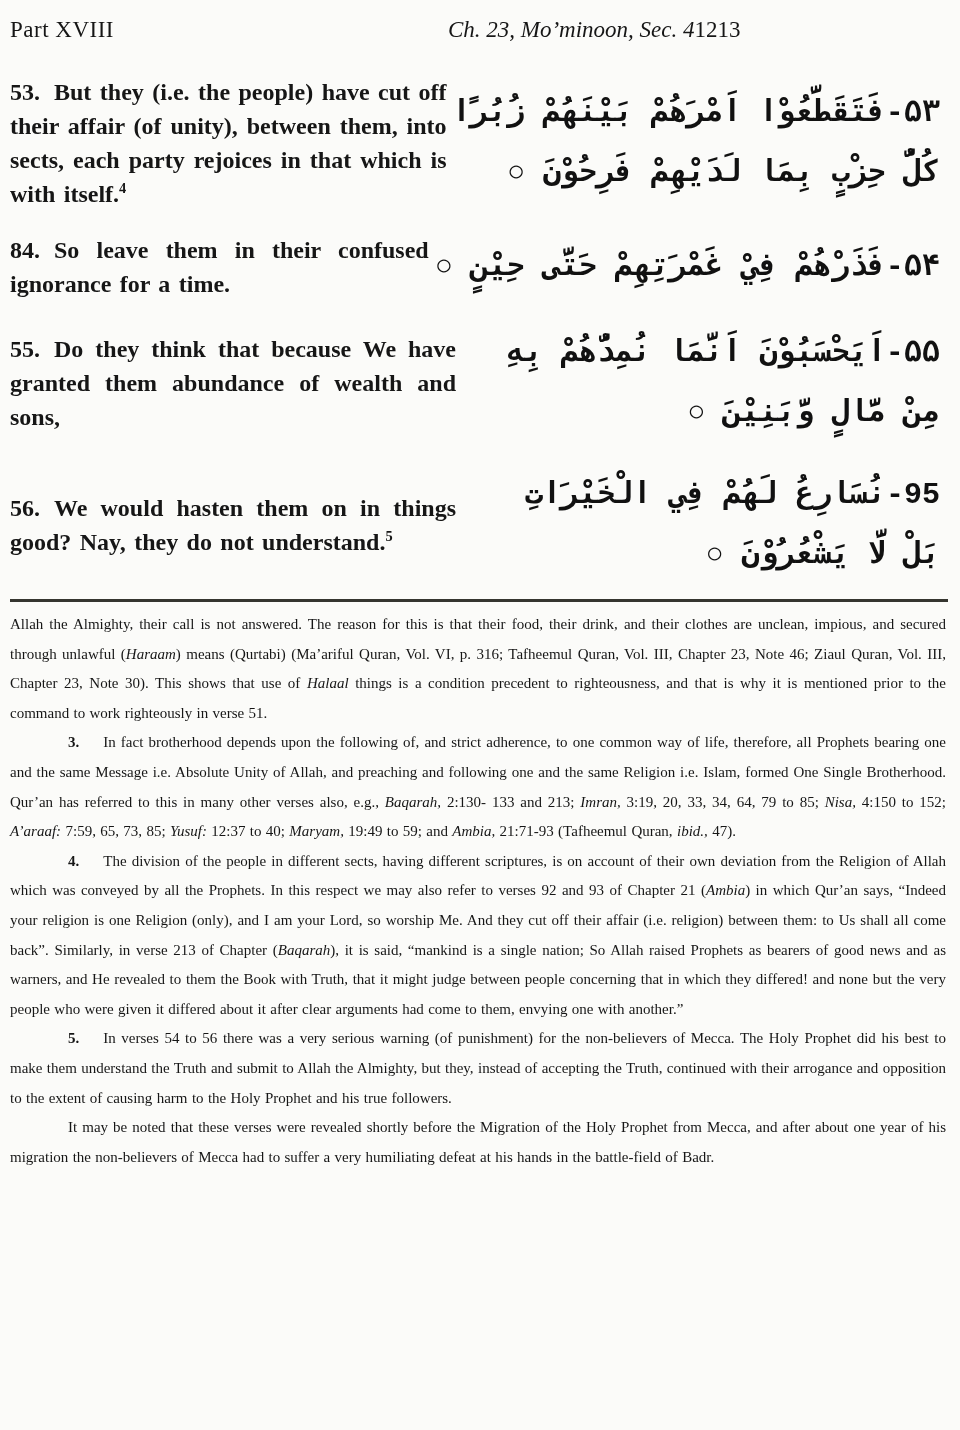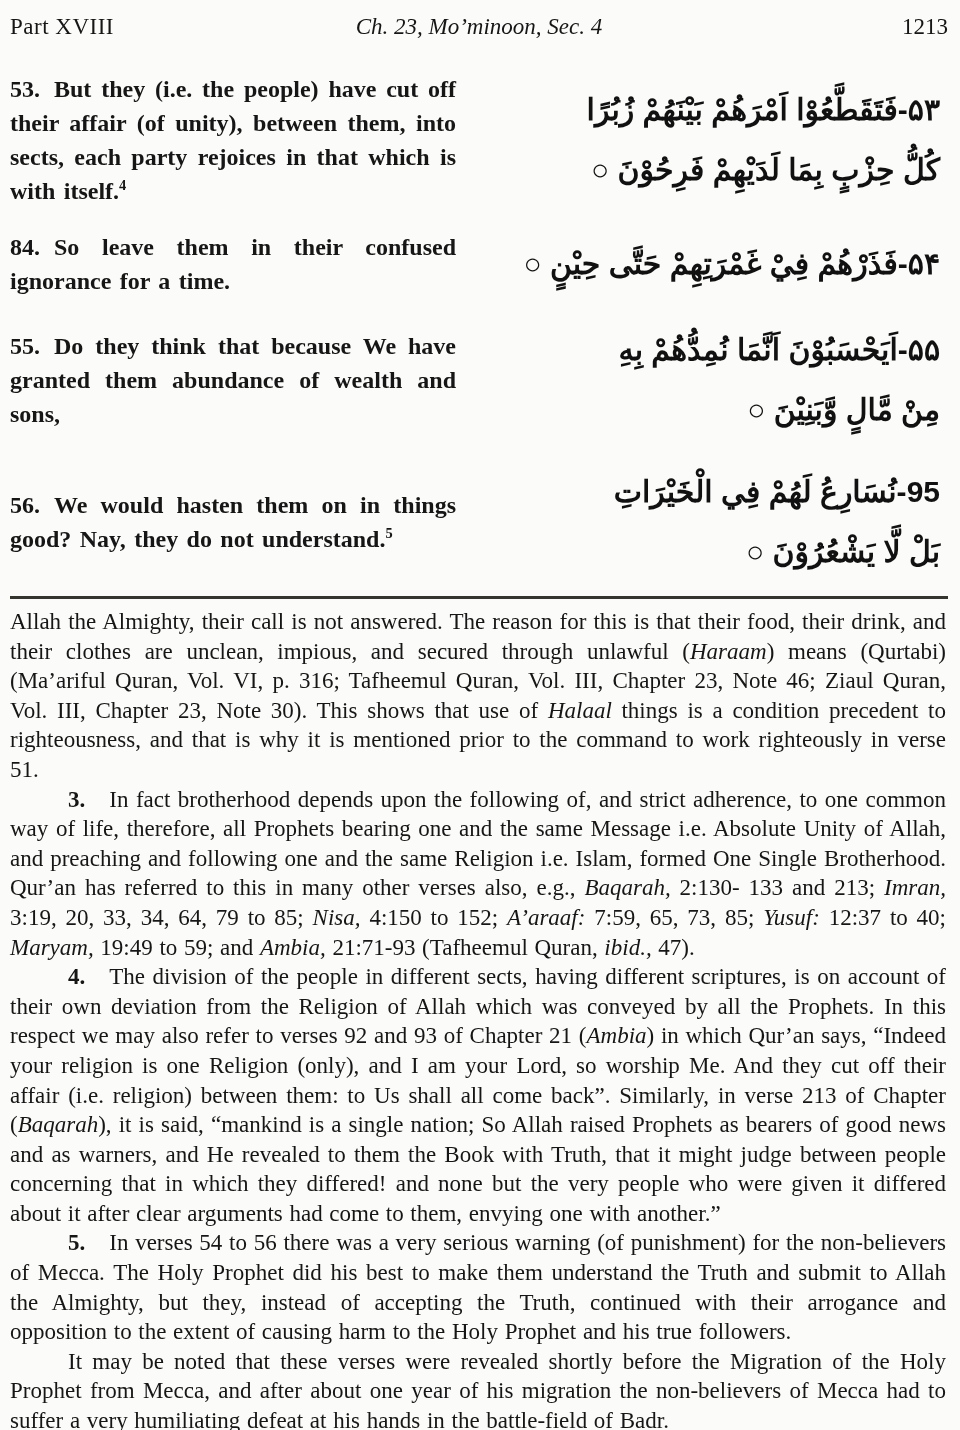--- a/index.html
+++ b/index.html
@@ -4,60 +4,60 @@
 <style>
   * { box-sizing: border-box; }
   html, body { margin: 0; padding: 0; }
   body {
     width: 960px; height: 1430px;
     background: #fbfbf9;
     color: #161616;
     font-family: "Liberation Serif", serif;
     overflow: hidden;
   }
-  .page { padding: 4px 12px 0 10px; height: 100%; }
+  .page { padding: 15px 12px 0 10px; height: 100%; }
 
   
   .running-head { display: flex; align-items: baseline; font-size: 23px; padding-top: 2px; }
   .rh-left  { flex: 1; text-align: left; letter-spacing: 0.5px; }
-  .rh-center{ flex: 1.7; text-align: center; font-style: italic; margin-top: 8px; }
-  .rh-right { flex: 1; text-align: right; }
+  .rh-center{ flex: 1.7; text-align: right; font-style: italic; }
+  .rh-right { flex: 1; }
 
   
   .verses { margin-top: 32px; }
   .verse-row { display: flex; align-items: center; margin-bottom: 22px; }
   .verse-row:last-child { margin-bottom: 0; }
   .english {
     width: 446px; margin: 0;
     font-weight: bold; font-size: 24px; line-height: 34px;
     text-align: justify; word-spacing: 0.10em;
   }
   .english .vnum { padding-right: 14px; }
   .english sup { font-size: 60%; line-height: 0; }
   .arabic {
     flex: 1;
     direction: rtl;
-    font-family: Liberation Sans, sans-serif;
+    font-family: Liberation Mono, monospace;
     font-weight: bold;
     font-size: 30px; line-height: 60px;
     text-align: right;
     padding-right: 8px; padding-left: 6px;
     color: #111;
   }
   .aline { white-space: nowrap; }
 
   
   .fn-rule {
     border: none; border-top: 3px solid #35352f;
     margin: 14px 0 8px 0;
   }
   .footnotes { padding-right: 2px; }
   .fn-para {
     margin: 0;
-    font-size: 23px; line-height: 29.6px;
+    font-size: 15px; line-height: 29.6px;
     text-align: justify; word-spacing: 0.04em;
   }
   .fn-para.indent { text-indent: 58px; }
   .fn-num { font-weight: bold; padding-right: 24px; }
   .fn-para em { font-style: italic; }
 </style>
 </head>
 <body>
 
 <div class="page">

